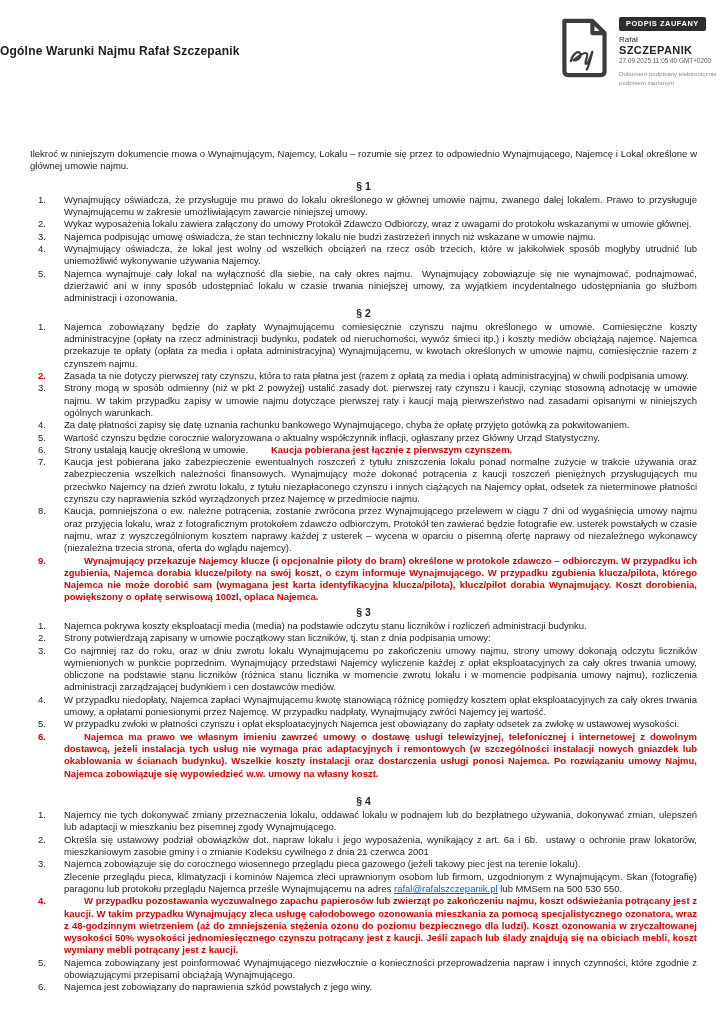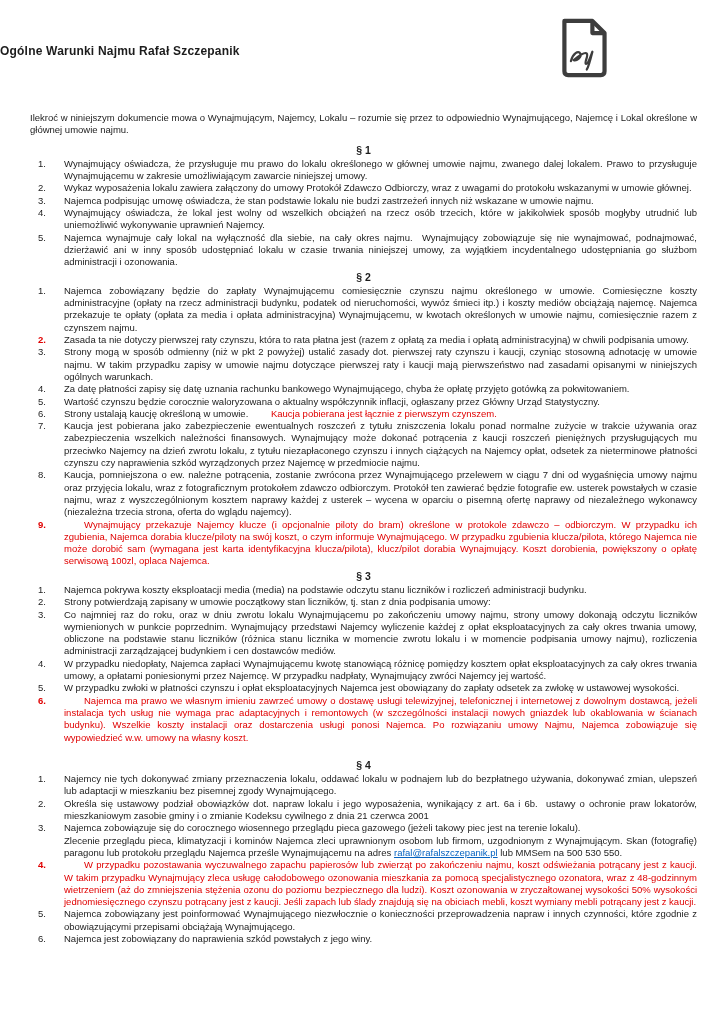--- a/index.html
+++ b/index.html
@@ -30,66 +30,73 @@
   .sig-name { font-size:8px; margin-top:4px; color:#2b2b2b; }
   .sig-surname { font-size:11px; font-weight:bold; letter-spacing:.4px; color:#222; }
   .sig-date { font-size:6.4px; color:#5a5a5a; margin-top:1.5px; white-space:nowrap; }
   .sig-note { font-size:6.2px; color:#8c8c8c; margin-top:6px; line-height:1.4; width:110px; }
 
   
   .content {
     position:absolute; top:112px; left:30px; width:667px;
     font-size:9.5px; line-height:12.3px; text-align:justify;
   }
-  .intro { margin-bottom:7px; }
+  .intro { margin-bottom:7px;margin-top:36px; }
   .sec-heading { text-align:center; font-weight:bold; font-size:10.5px; margin:2px 0 2px; }
   .sec-heading.space-before { margin-top:15px; }
   .item { display:flex; }
   .num { flex:0 0 34px; padding-left:8px; }
   .num.red { color:#e00000; font-weight:bold; }
   .txt { flex:1; white-space:pre-wrap; }
-  .run.red-bold { color:#e00000; font-weight:normal;padding-left:20px; }
+  .run.red-bold { color:#e00000; font-weight:bold;padding-left:20px; }
   a.run.link { color:#0563c1; cursor:pointer; }
 </style>
 </head>
 <body>
 
 <div class="page">
 
   <div class="title">Ogólne Warunki Najmu Rafał Szczepanik</div>
 
   <div class="stamp">
     <div class="stamp-icon">
       <svg viewBox="0 0 60 68" width="56" height="64" aria-hidden="true">
         <path d="M9 5 L39 5 L52 18 L52 59 Q52 63 48 63 L13 63 Q9 63 9 59 Z" fill="none" stroke="#3d3d3d" stroke-width="4.5" stroke-linejoin="round"></path>
         <path d="M39 5 L39 18 L52 18" fill="none" stroke="#3d3d3d" stroke-width="4.5" stroke-linejoin="round"></path>
         <path d="M16 48 C18 40 24 36 26 40 C28 44 22 48 19 47 C25 42 31 38 33 40 C35 42 30 50 32 51 C34 52 36 46 39 38 C37 46 35 54 33 57" fill="none" stroke="#3d3d3d" stroke-width="2.4" stroke-linecap="round" stroke-linejoin="round"></path>
       </svg>
     </div>
+    <div class="stamp-right">
+      <span class="badge">PODPIS ZAUFANY</span>
+      <div class="sig-name">Rafał</div>
+      <div class="sig-surname">SZCZEPANIK</div>
+      <div class="sig-date">27.09.2025 11:05:40 GMT+0200</div>
+      <div class="sig-note">Dokument podpisany elektronicznie podpisem zaufanym</div>
+    </div>
   </div>
 
   <div class="content">
     <div class="intro">Ilekroć w niniejszym dokumencie mowa o Wynajmującym, Najemcy, Lokalu – rozumie się przez to odpowiednio Wynajmującego, Najemcę i Lokal określone w głównej umowie najmu.</div>
     <div id="sections">
         <div class="sec-heading">§ 1</div>
         <div class="item">
           <span class="num">1.</span>
           <span class="txt"><span class="run normal">Wynajmujący oświadcza, że przysługuje mu prawo do lokalu określonego w głównej umowie najmu, zwanego dalej lokalem. Prawo to przysługuje Wynajmującemu w zakresie umożliwiającym zawarcie niniejszej umowy.</span></span>
         </div>
         <div class="item">
           <span class="num">2.</span>
           <span class="txt"><span class="run normal">Wykaz wyposażenia lokalu zawiera załączony do umowy Protokół Zdawczo Odbiorczy, wraz z uwagami do protokołu wskazanymi w umowie głównej.</span></span>
         </div>
         <div class="item">
           <span class="num">3.</span>
-          <span class="txt"><span class="run normal">Najemca podpisując umowę oświadcza, że stan podstawie lokalu nie budzi zastrzeżeń innych niż wskazane w umowie najmu.</span></span>
+          <span class="txt"><span class="run normal">Najemca podpisując umowę oświadcza, że stan techniczny lokalu nie budzi zastrzeżeń innych niż wskazane w umowie najmu.</span></span>
         </div>
         <div class="item">
           <span class="num">4.</span>
-          <span class="txt"><span class="run normal">Wynajmujący oświadcza, że lokal jest wolny od wszelkich obciążeń na rzecz osób trzecich, które w jakikolwiek sposób mogłyby utrudnić lub uniemożliwić wykonywanie uprawnień Najemcy.</span></span>
+          <span class="txt"><span class="run normal">Wynajmujący oświadcza, że lokal jest wolny od wszelkich obciążeń na rzecz osób trzecich, które w jakikolwiek sposób mogłyby utrudnić lub uniemożliwić wykonywanie używania Najemcy.</span></span>
         </div>
         <div class="item">
           <span class="num">5.</span>
           <span class="txt"><span class="run normal">Najemca wynajmuje cały lokal na wyłączność dla siebie, na cały okres najmu.  Wynajmujący zobowiązuje się nie wynajmować, podnajmować, dzierżawić ani w inny sposób udostępniać lokalu w czasie trwania niniejszej umowy, za wyjątkiem incydentalnego udostępniania go służbom administracji i ozonowania.</span></span>
         </div>
         <div class="sec-heading">§ 2</div>
         <div class="item">
           <span class="num">1.</span>
           <span class="txt"><span class="run normal">Najemca zobowiązany będzie do zapłaty Wynajmującemu comiesięcznie czynszu najmu określonego w umowie. Comiesięczne koszty administracyjne (opłaty na rzecz administracji budynku, podatek od nieruchomości, wywóz śmieci itp.) i koszty mediów obciążają najemcę. Najemca przekazuje te opłaty (opłata za media i opłata administracyjna) Wynajmującemu, w kwotach określonych w umowie najmu, comiesięcznie razem z czynszem najmu.</span></span>
         </div>

